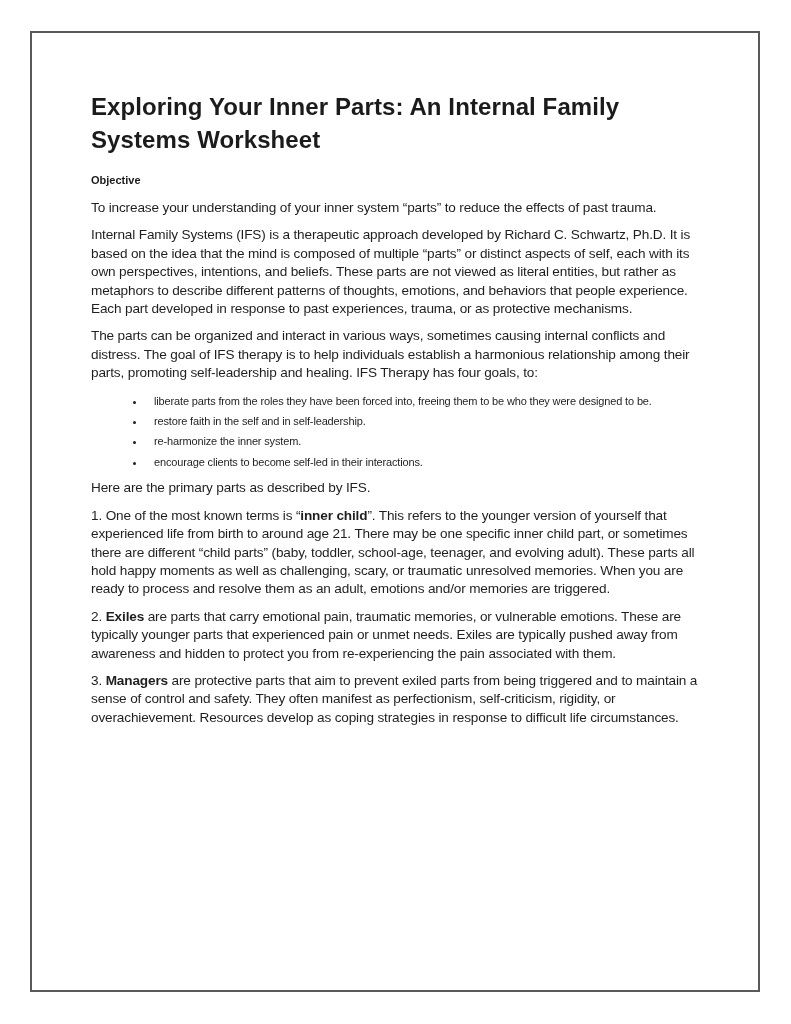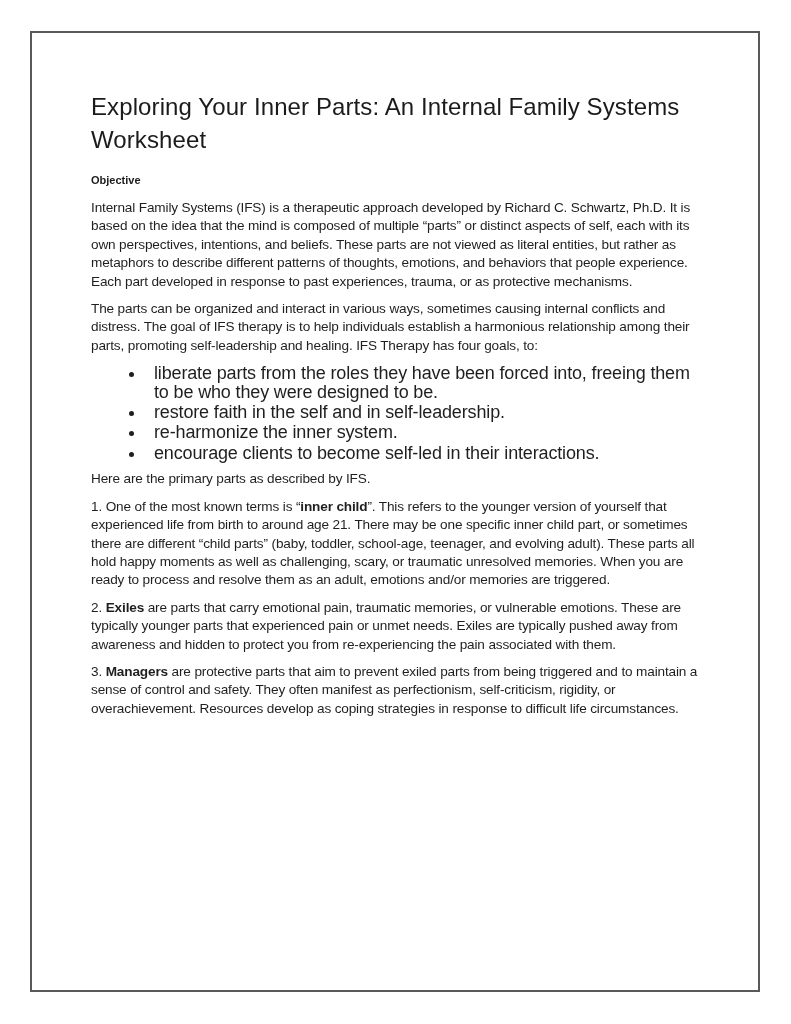--- a/index.html
+++ b/index.html
@@ -26,42 +26,42 @@
     background: #ffffff;
   }
   .content {
     padding: 57px 56px 0 59px;
     color: #1f1f1f;
   }
   .doc-title {
     margin: 0 0 13px 0;
     font-size: 24px;
     line-height: 33px;
-    font-weight: 400;
+    font-weight: 700;
     color: #1b1b1b;
     letter-spacing: 0.1px;
   }
   .doc-h2 {
     margin: 14px 0 9px 0;
     font-size: 11px;
     line-height: 20px;
     font-weight: 700;
     color: #1b1b1b;
   }
   .doc-p {
     margin: 8px 0 9px 0;
     font-size: 13.6px;
     line-height: 18.4px;
     letter-spacing: -0.15px;
     color: #1f1f1f;
   }
   .goals-list {
     margin: 8px 0 5px 0;
     padding-left: 55px;
-    font-size: 18px;
+    font-size: 11px;
     line-height: 18.4px;
     letter-spacing: -0.15px;
     color: #1f1f1f;
   }
   .goals-list li {
     margin: 0 0 2px 0;
     padding-left: 8px;
   }
   .bold-term {
     font-weight: 700;
@@ -80,20 +80,21 @@
 <body>
 
 <div class="canvas">
   <div class="sheet">
     <div class="content">
 
       <h1 class="doc-title">Exploring Your Inner Parts: An Internal Family Systems Worksheet</h1>
 
       <h2 class="doc-h2">Objective</h2>
 
+      <p class="doc-p">To increase your understanding of your inner system “parts” to reduce the effects of past trauma.</p>
 
 
       <p class="doc-p">Internal Family Systems (IFS) is a therapeutic approach developed by Richard C. Schwartz, Ph.D. It is based on the idea that the mind is composed of multiple “parts” or distinct aspects of self, each with its own perspectives, intentions, and beliefs. These parts are not viewed as literal entities, but rather as metaphors to describe different patterns of thoughts, emotions, and behaviors that people experience. Each part developed in response to past experiences, trauma, or as protective mechanisms.</p>
 
       <p class="doc-p">The parts can be organized and interact in various ways, sometimes causing internal conflicts and distress. The goal of IFS therapy is to help individuals establish a harmonious relationship among their parts, promoting self-leadership and healing. IFS Therapy has four goals, to:</p>
 
       <ul class="goals-list">
         <li>liberate parts from the roles they have been forced into, freeing them to be who they were designed to be.</li>
         <li>restore faith in the self and in self-leadership.</li>
         <li>re-harmonize the inner system.</li>

